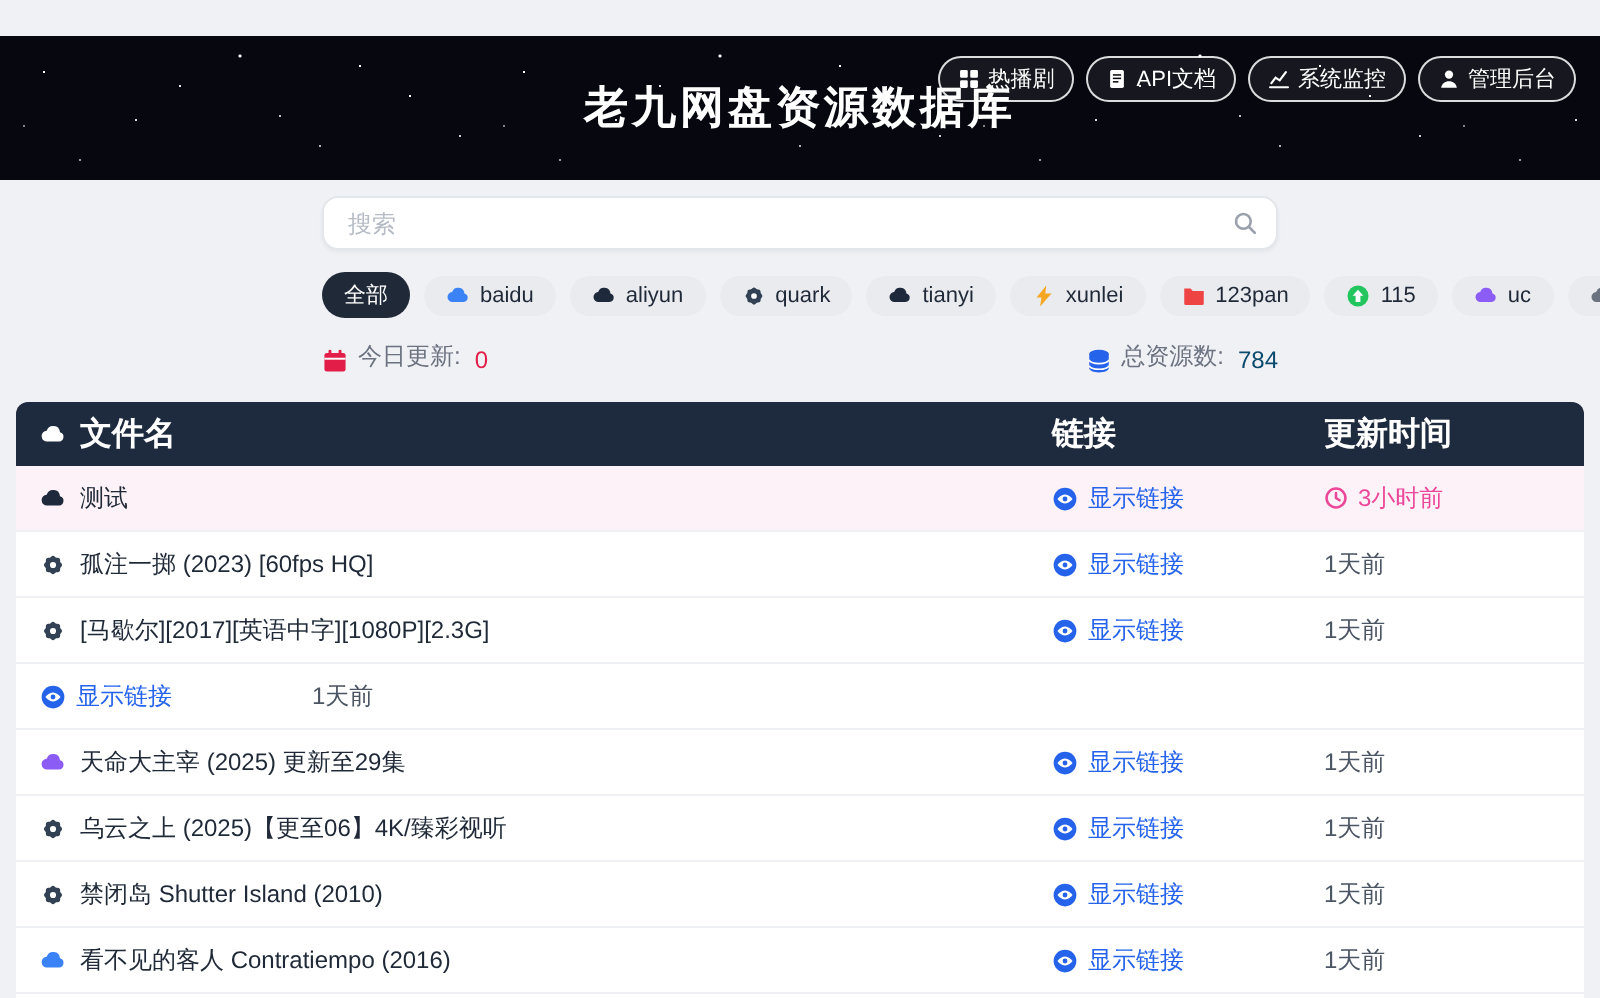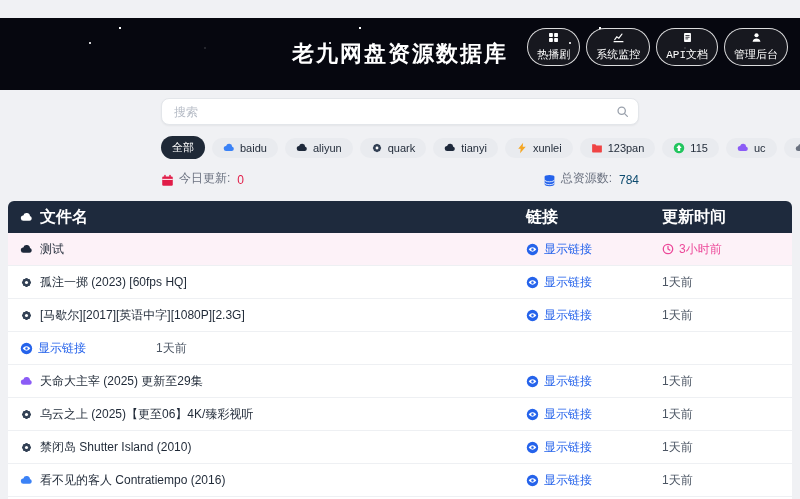--- a/index.html
+++ b/index.html
@@ -24,22 +24,21 @@
       radial-gradient(1px 1px at 230px 50px, rgba(255,255,255,.8) 50%, transparent 55%),
       radial-gradient(1px 1px at 12px 45px, rgba(255,255,255,.5) 50%, transparent 55%);
     background-size:240px 70px; background-repeat:repeat;margin-top:18px;
   }
   .hdr-title { color:#fff; font-size:22px; font-weight:bold; letter-spacing:2px; }
   .nav-buttons { position:absolute; top:10px; right:12px; display:flex; gap:6px; }
   .nav-btn {
     display:inline-flex; align-items:center; gap:4px; padding:3px 9px;
     border:1px solid rgba(255,255,255,.85); border-radius:999px;
     background:rgba(255,255,255,.07); color:#fff; font-size:11px; cursor:pointer;
-    font-family:Liberation Mono, monospace;
-    flex-direction:column;
+    font-family:Liberation Sans, sans-serif;
   }
   .nav-btn .ic { width:11px; height:11px; }
 
   
   .center-wrap { width:478px; margin:8px auto 0; }
   .search-box { position:relative; }
   .search-box input {
     width:100%; height:27px; border:1px solid #e3e6ea; border-radius:8px;
     padding:0 32px 0 12px; font-size:12px; color:#333; background:#fff;
     box-shadow:0 1px 2px rgba(0,0,0,.05); outline:none; font-family:inherit;
@@ -104,38 +103,38 @@
               <rect x="8.9" y="1.5" width="5.6" height="5.6" rx="1"></rect>
               <rect x="1.5" y="8.9" width="5.6" height="5.6" rx="1"></rect>
               <rect x="8.9" y="8.9" width="5.6" height="5.6" rx="1"></rect>
             </svg>
           </span>
     <span class="lbl">热播剧</span>
   </button>
 
   <button class="nav-btn">
     <span class="ic" style="color: rgb(255, 255, 255);">
-            <svg viewBox="0 0 16 16" fill="none" stroke="currentColor" stroke-width="1.6" stroke-linecap="round">
-              <path d="M1.5 14h13"></path>
-              <path d="M2.5 11l3-4 3 2 4.5-6"></path>
-            </svg>
-          </span>
-    <span class="lbl">系统监控</span>
-  </button>
-
-  <button class="nav-btn">
-    <span class="ic" style="color: rgb(255, 255, 255);">
             <svg viewBox="0 0 16 16" fill="currentColor">
               <rect x="3" y="1.5" width="10" height="13" rx="1.2"></rect>
               <rect x="5" y="4.5" width="6" height="1.1" fill="#06070f"></rect>
               <rect x="5" y="7" width="6" height="1.1" fill="#06070f"></rect>
               <rect x="5" y="9.5" width="4" height="1.1" fill="#06070f"></rect>
             </svg>
           </span>
     <span class="lbl">API文档</span>
+  </button>
+
+  <button class="nav-btn">
+    <span class="ic" style="color: rgb(255, 255, 255);">
+            <svg viewBox="0 0 16 16" fill="none" stroke="currentColor" stroke-width="1.6" stroke-linecap="round">
+              <path d="M1.5 14h13"></path>
+              <path d="M2.5 11l3-4 3 2 4.5-6"></path>
+            </svg>
+          </span>
+    <span class="lbl">系统监控</span>
   </button>
 
   <button class="nav-btn">
     <span class="ic" style="color: rgb(255, 255, 255);">
             <svg viewBox="0 0 16 16" fill="currentColor">
               <circle cx="8" cy="4.8" r="3"></circle>
               <path d="M2.3 14.3c.5-3.1 2.8-4.7 5.7-4.7s5.2 1.6 5.7 4.7z"></path>
             </svg>
           </span>
     <span class="lbl">管理后台</span>

